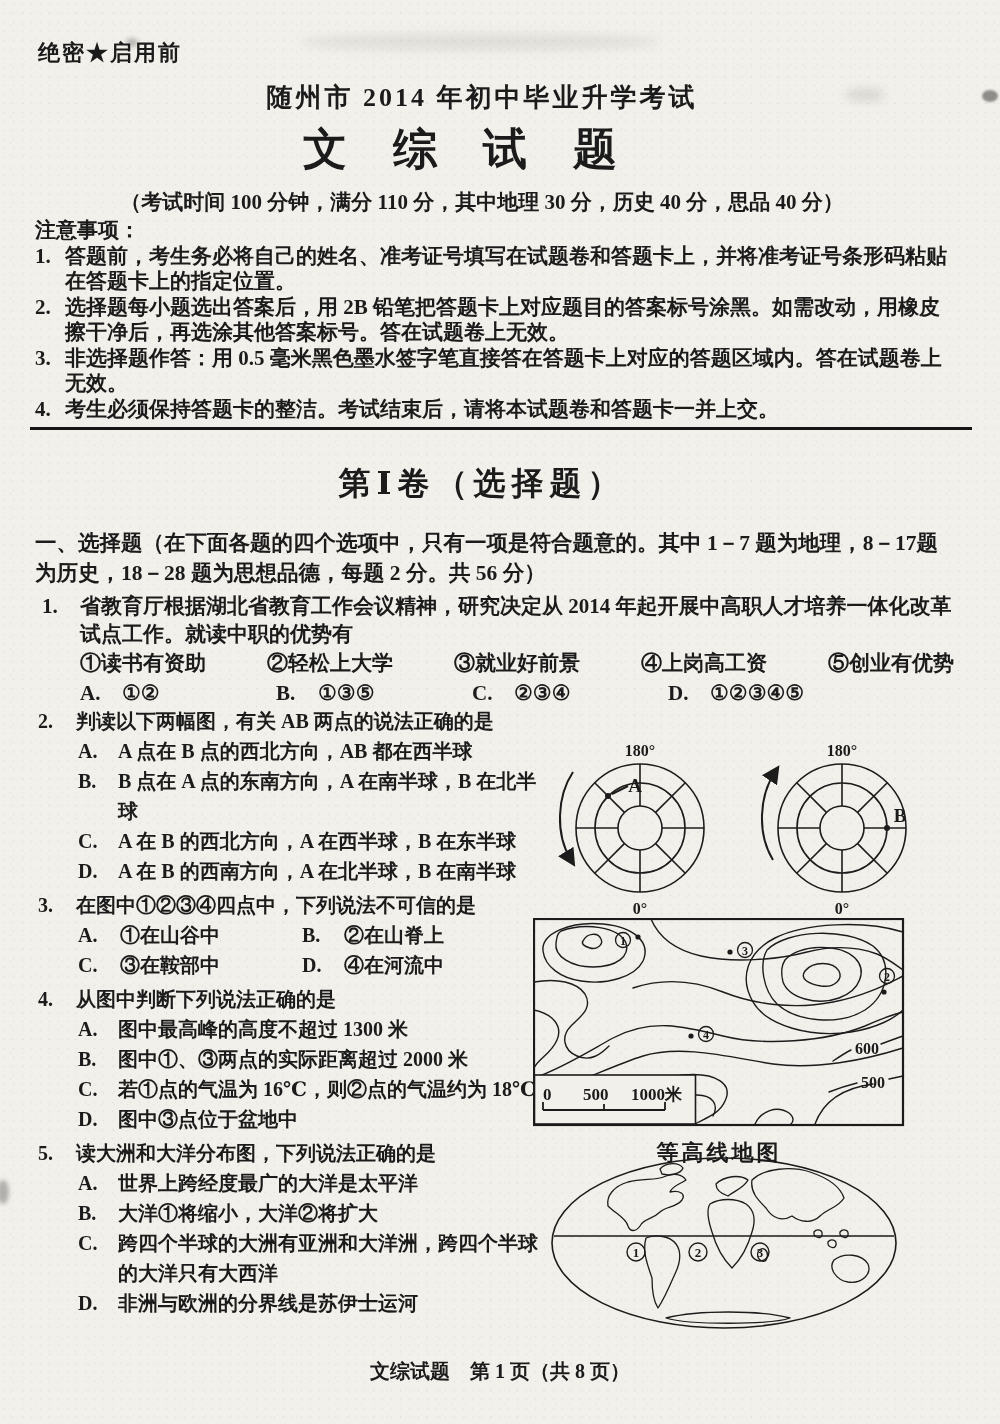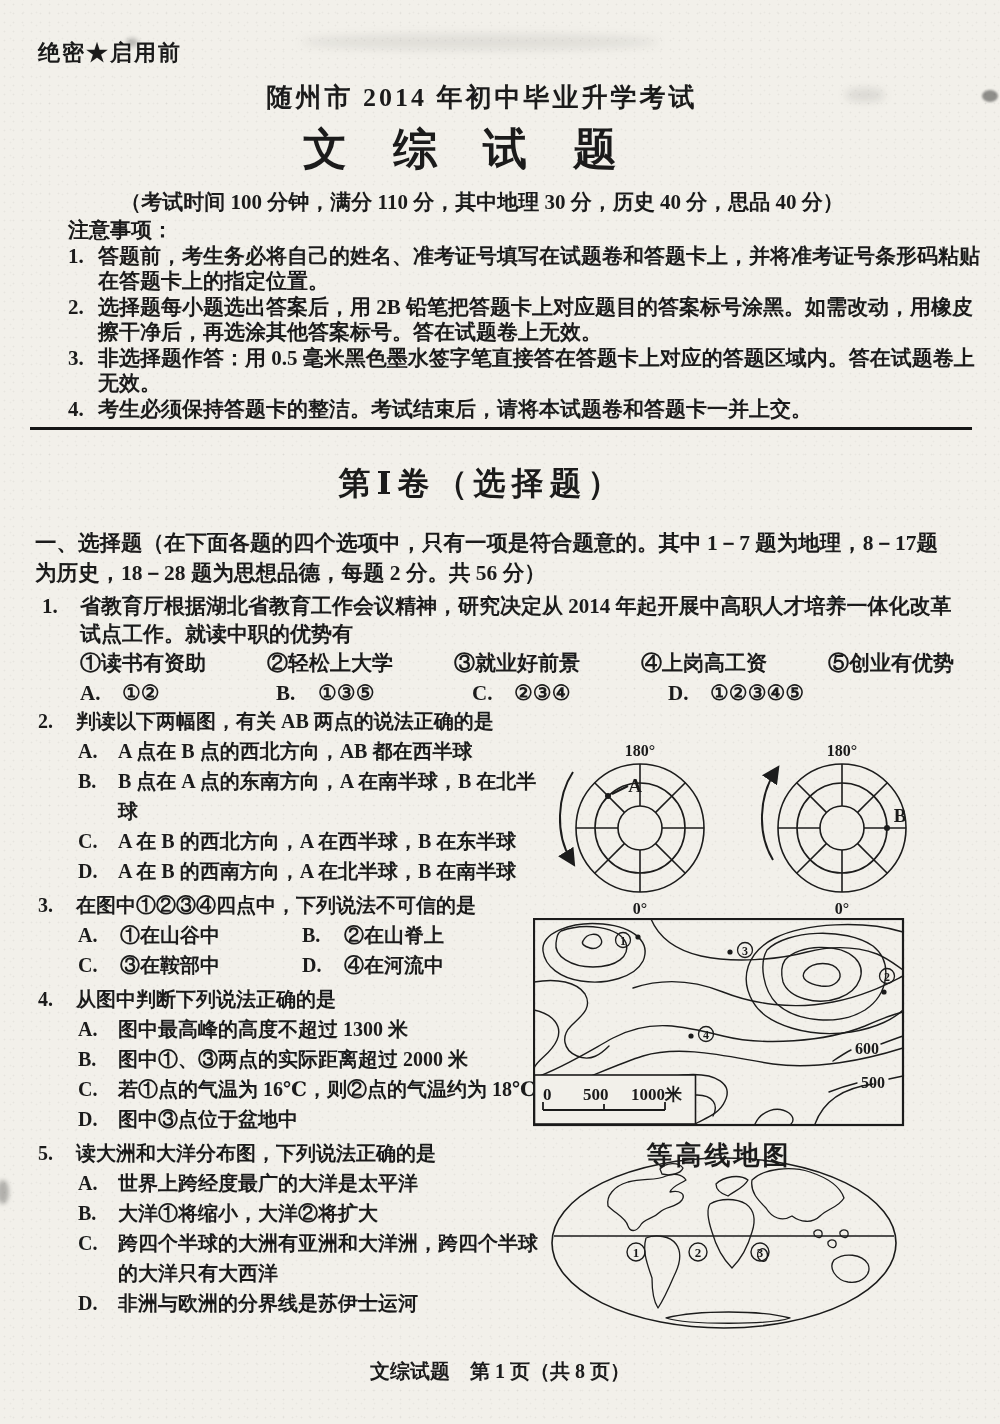--- a/index.html
+++ b/index.html
@@ -11,21 +11,21 @@
     background-size:9px 9px,13px 13px;background-position:0 0,4px 6px;
     background-color:#f2f0ea;
     color:#1b1b1b;
     font-family:"Liberation Serif","DejaVu Serif",serif;
   }
   .artifact{position:absolute;border-radius:50%;pointer-events:none;}
   .security{position:absolute;left:38px;top:38px;font-size:22px;font-weight:700;letter-spacing:2px;}
   .exam-title{position:absolute;left:0;top:80px;width:964px;text-align:center;font-size:26px;font-weight:700;letter-spacing:3px;}
   .paper-title{position:absolute;left:0;top:120px;width:1000px;text-align:center;font-size:44px;font-weight:700;letter-spacing:46px;text-indent:46px;transform:translateX(-40px);}
   .subtitle{position:absolute;left:0;top:188px;width:964px;text-align:center;font-size:21px;font-weight:700;}
-  .notice{position:absolute;left:35px;top:218px;width:915px;font-size:21px;font-weight:600;line-height:25.5px;margin-left:33px;}
+  .notice{position:absolute;left:35px;top:218px;width:915px;font-size:21px;font-weight:600;line-height:25.5px;}
   .notice-head{font-weight:700;}
   .notice-item{display:flex;}
   .n-num{width:30px;flex:0 0 30px;}
   .n-text{flex:1;}
   .rule{position:absolute;left:30px;top:427px;width:942px;height:2.5px;background:#161616;}
   .sec-head{position:absolute;left:0;top:462px;width:964px;text-align:center;font-size:32px;font-weight:700;letter-spacing:6px;}
   .intro{position:absolute;left:35px;top:528px;width:918px;font-size:21.5px;font-weight:700;line-height:30px;}
   .q1{position:absolute;left:42px;top:592px;width:912px;font-size:21px;font-weight:600;line-height:28px;}
   .q-line{display:flex;}
   .q-num{width:38px;flex:0 0 38px;}
@@ -39,21 +39,21 @@
   .q-block{margin-bottom:4px;}
   .opt-line{display:flex;padding-left:40px;}
   .opt-line .opt-label{width:40px;flex:0 0 40px;}
   .opt-text{flex:1;}
   .note-line{padding-left:40px;}
   .opt-grid{display:flex;padding-left:40px;}
   .opt-grid .opt{display:flex;width:224px;flex:0 0 224px;}
   .opt-grid .opt:last-child{width:auto;flex:1;}
   .fig{position:absolute;}
   svg text{font-family:"Liberation Serif","DejaVu Serif",serif;fill:#1b1b1b;}
-  .contour-caption{width:372px;text-align:center;font-size:26px;font-weight:700;letter-spacing:3px;margin-top:4px;}
+  .contour-caption{width:372px;text-align:center;font-size:22px;font-weight:700;letter-spacing:3px;margin-top:4px;}
   .footer{position:absolute;left:0;top:1358px;width:1000px;text-align:center;font-size:20px;font-weight:700;}
 </style>
 </head>
 <body>
 
 <div class="page">
 
   <div class="artifact" style="left:300px;top:34px;width:360px;height:16px;background:rgba(70,70,70,.10);filter:blur(5px);"></div>
   <div class="artifact" style="left:126px;top:38px;width:12px;height:9px;background:rgba(40,40,40,.28);filter:blur(2px);"></div>
   <div class="artifact" style="left:845px;top:88px;width:40px;height:14px;background:rgba(60,60,60,.12);filter:blur(4px);"></div>

